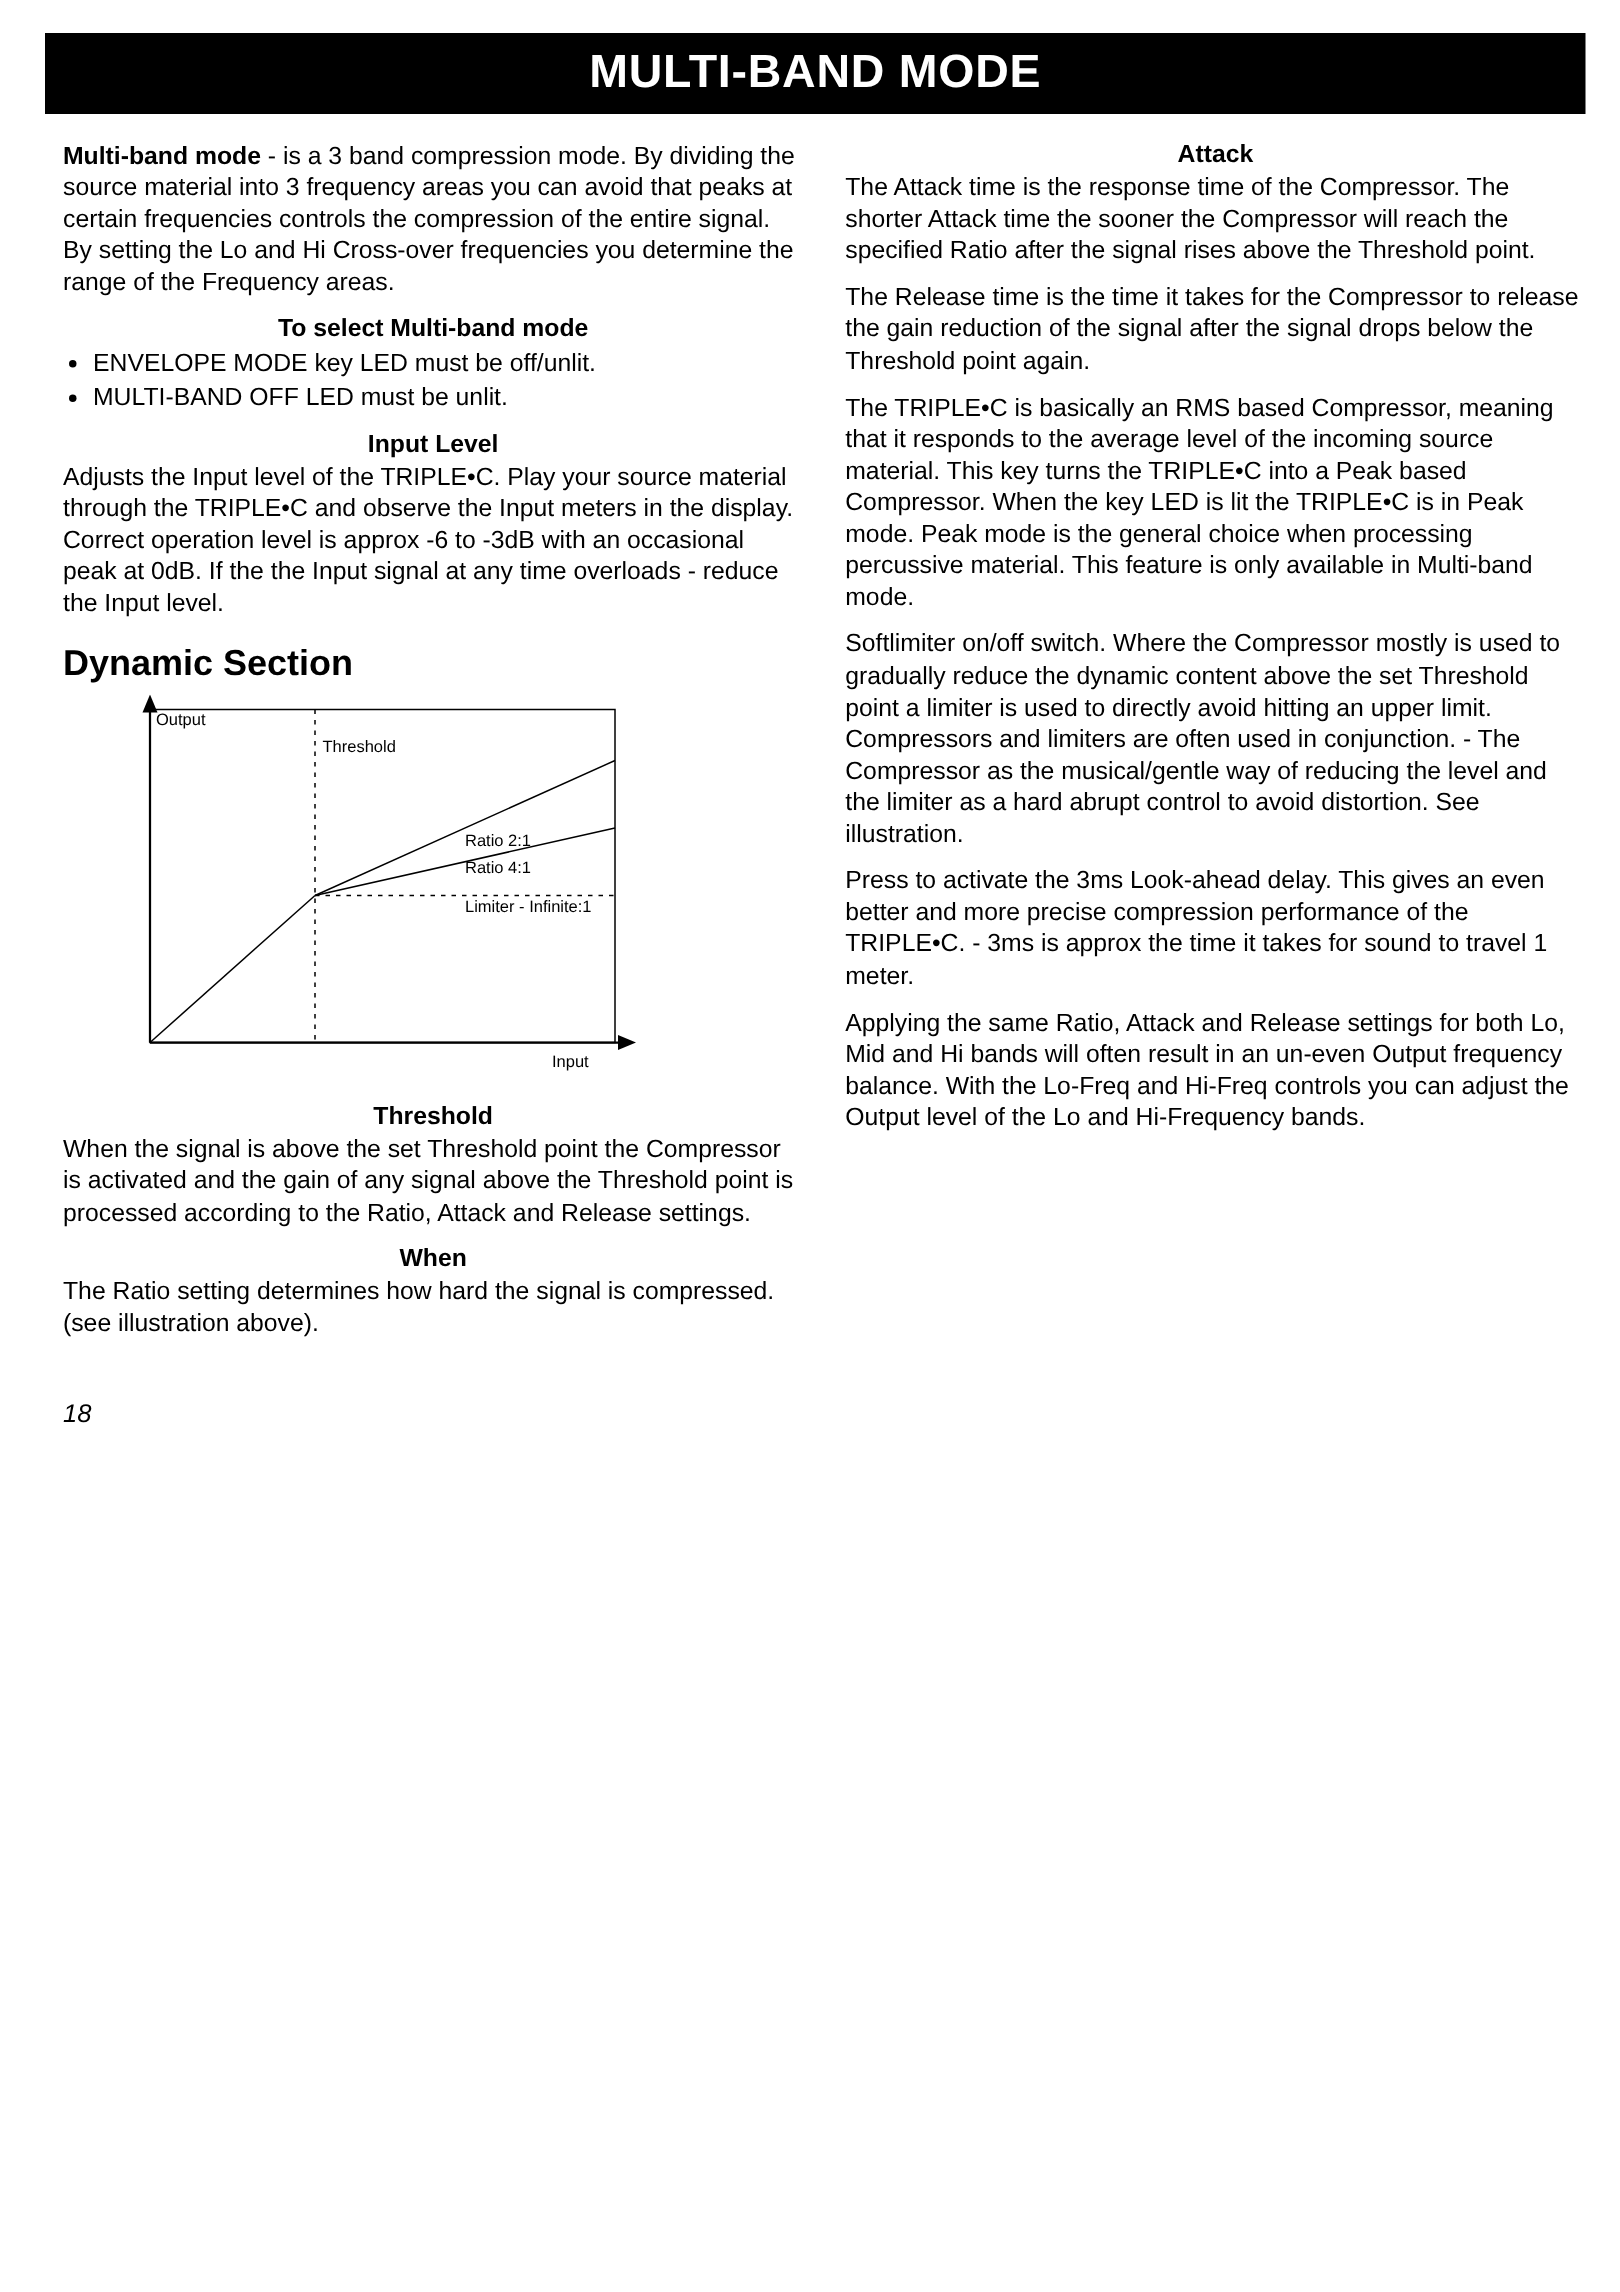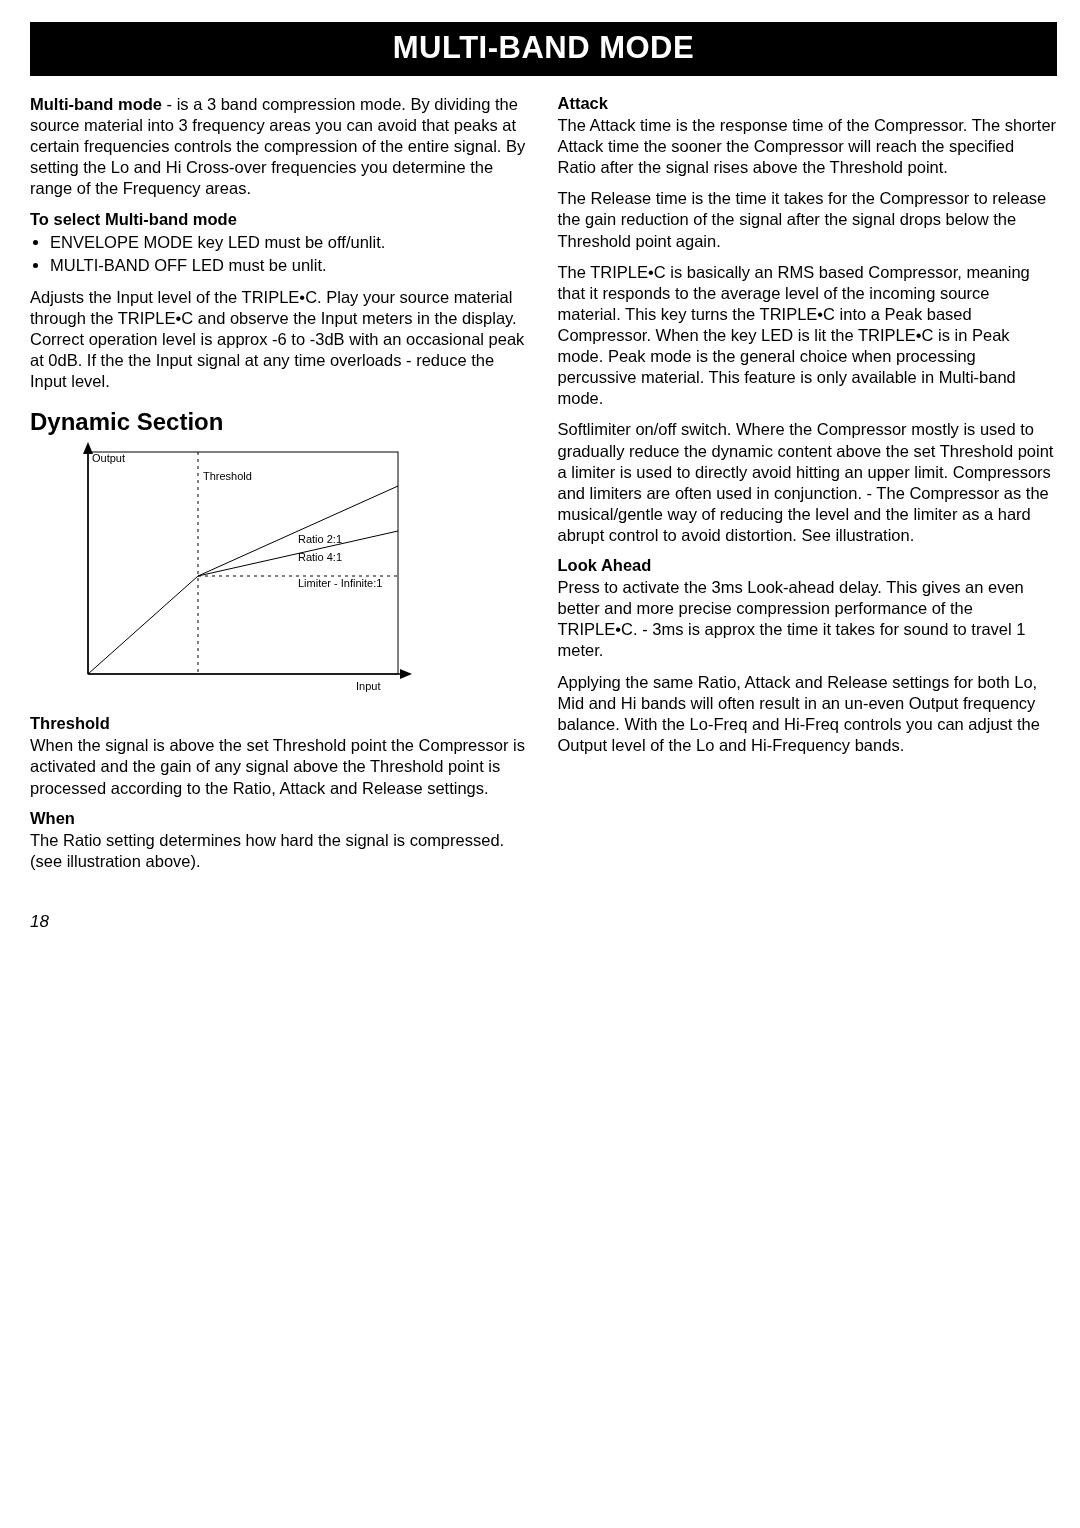--- a/index.html
+++ b/index.html
@@ -23,40 +23,42 @@
     font-weight: 700;
     font-size: 31px;
     letter-spacing: 0.5px;
     padding: 8px 0 10px 0;
     text-align: center;
     margin-bottom: 18px;
   }
   .cols {
     display: flex;
     gap: 28px;
+    margin-left: 12px;
   }
   .col {
     flex: 1 1 0;
     min-width: 0;
   }
   p {
     margin: 0 0 10px 0;
     font-size: 16.5px;
     line-height: 1.28;
   }
   .bold { font-weight: 700; }
   h2 {
     font-size: 24px;
     font-weight: 700;
     margin: 16px 0 2px 0;
   }
   .sub {
     font-weight: 700;
     font-size: 16.5px;
     margin: 10px 0 2px 0;
+    text-align: center;
   }
   ul.bul {
     margin: 2px 0 10px 0;
     padding-left: 20px;
     font-size: 16.5px;
   }
   ul.bul li { line-height: 1.4; }
   .pagenum {
     font-style: italic;
     font-size: 17px;
@@ -87,20 +89,21 @@
       <p>
         <span class="bold">Multi-band mode</span><span> - is a 3 band compression mode. By dividing the source material into 3 frequency areas you can avoid that peaks at certain frequencies controls the compression of the entire signal. By setting the Lo and Hi Cross-over frequencies you determine the range of the Frequency areas.</span>
       </p>
 
       <div class="sub">To select Multi-band mode</div>
       <ul class="bul">
         <li>ENVELOPE MODE key LED must be off/unlit.</li>
         <li>MULTI-BAND OFF LED must be unlit.</li>
       </ul>
 
+      <div class="sub">Input Level</div>
       <p>Adjusts the Input level of the TRIPLE•C. Play your source material through the TRIPLE•C and observe the Input meters in the display. Correct operation level is approx -6 to -3dB with an occasional peak at 0dB. If the the Input signal at any time overloads - reduce the Input level.</p>
 
       <h2>Dynamic Section</h2>
 
       <div class="diagram">
         <svg viewBox="0 0 380 260" width="380" height="260">
 
           <rect x="40" y="10" width="310" height="222" fill="none" stroke="#000" stroke-width="1"></rect>
 
           <line x1="40" y1="232" x2="40" y2="6" stroke="#000" stroke-width="1.5"></line>
@@ -141,20 +144,19 @@
 
       <div class="sub" style="margin-top:0">Attack</div>
       <p>The Attack time is the response time of the Compressor. The shorter Attack time the sooner the Compressor will reach the specified Ratio after the signal rises above the Threshold point.</p>
 
       <p>The Release time is the time it takes for the Compressor to release the gain reduction of the signal after the signal drops below the Threshold point again.</p>
 
       <p>The TRIPLE•C is basically an RMS based Compressor, meaning that it responds to the average level of the incoming source material. This key turns the TRIPLE•C into a Peak based Compressor. When the key LED is lit the TRIPLE•C is in Peak mode. Peak mode is the general choice when processing percussive material. This feature is only available in Multi-band mode.</p>
 
       <p>Softlimiter on/off switch. Where the Compressor mostly is used to gradually reduce the dynamic content above the set Threshold point a limiter is used to directly avoid hitting an upper limit. Compressors and limiters are often used in conjunction. - The Compressor as the musical/gentle way of reducing the level and the limiter as a hard abrupt control to avoid distortion. See illustration.</p>
 
-      <div class="sub">Look Ahead</div>
       <p>Press to activate the 3ms Look-ahead delay. This gives an even better and more precise compression performance of the TRIPLE•C. - 3ms is approx the time it takes for sound to travel 1 meter.</p>
 
       <p>Applying the same Ratio, Attack and Release settings for both Lo, Mid and Hi bands will often result in an un-even Output frequency balance. With the Lo-Freq and Hi-Freq controls you can adjust the Output level of the Lo and Hi-Frequency bands.</p>
 
     </div>
   </div>
 </div>
 
 </body></html>

